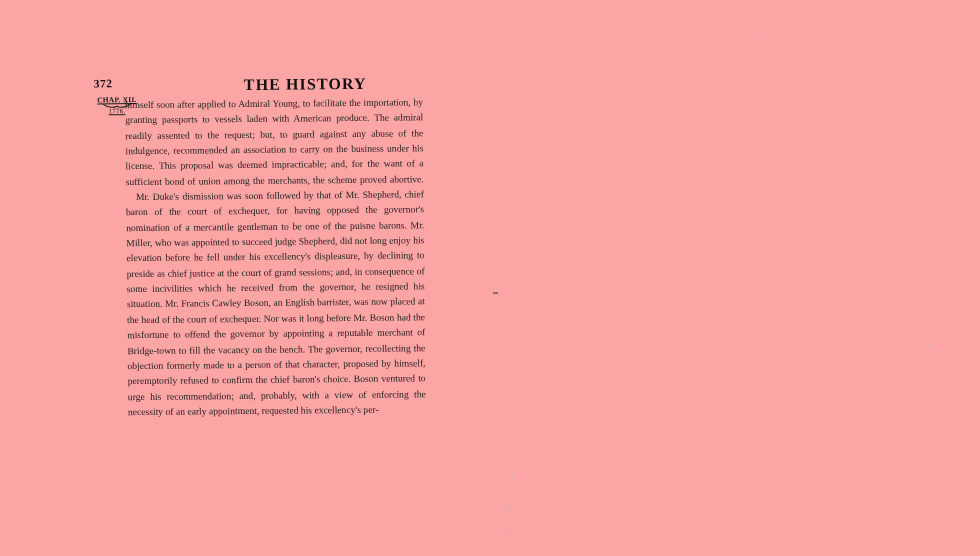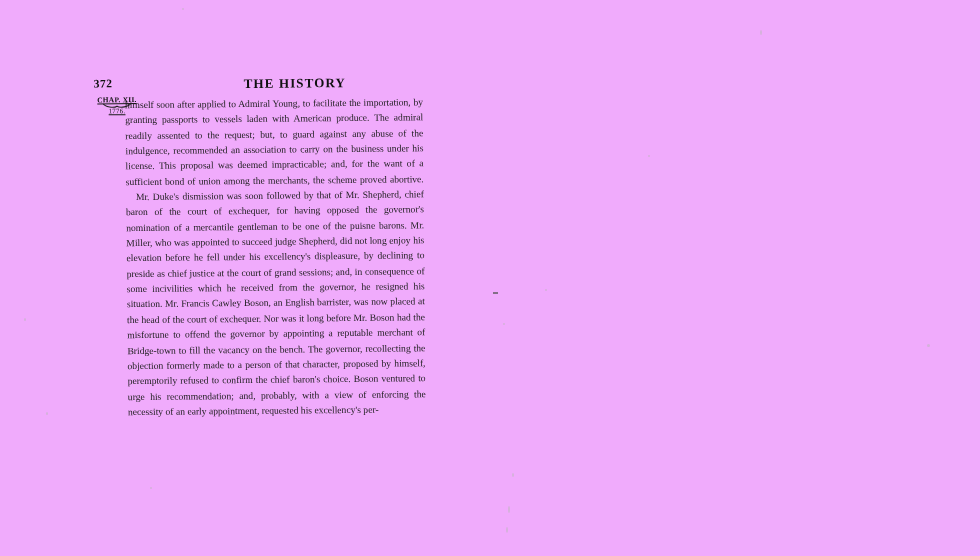--- a/index.html
+++ b/index.html
@@ -12,42 +12,42 @@
     height: 556px;
     overflow: hidden;
     font-family: "Liberation Serif", "DejaVu Serif", serif;
     color: #1a1a1a;
   }
 
   #scan {
     position: relative;
     width: 980px;
     height: 556px;
-    background: #f0abfc;
+    background: #fca5a5;
   }
 
   
   .page {
     position: absolute;
     top: 0;
     height: 556px;
   }
   .page-left  { left: 0;   width: 490px; }
   .page-right { left: 490px; width: 490px; }
 
   
   .skew-left  { transform: rotate(-0.55deg); transform-origin: 50% 40%; }
   .skew-right { transform: rotate(-0.75deg); transform-origin: 50% 40%; }
 
   
   .headline {
     position: absolute;
     top: 76px;
     height: 16px;
-    font-size: 13px;
+    font-size: 16px;
     letter-spacing: 1.1px;
     font-weight: bold;
     color: #111;
     white-space: nowrap;
   }
   .folio {
     position: absolute;
     top: 76px;
     font-size: 11.5px;
     font-weight: bold;

